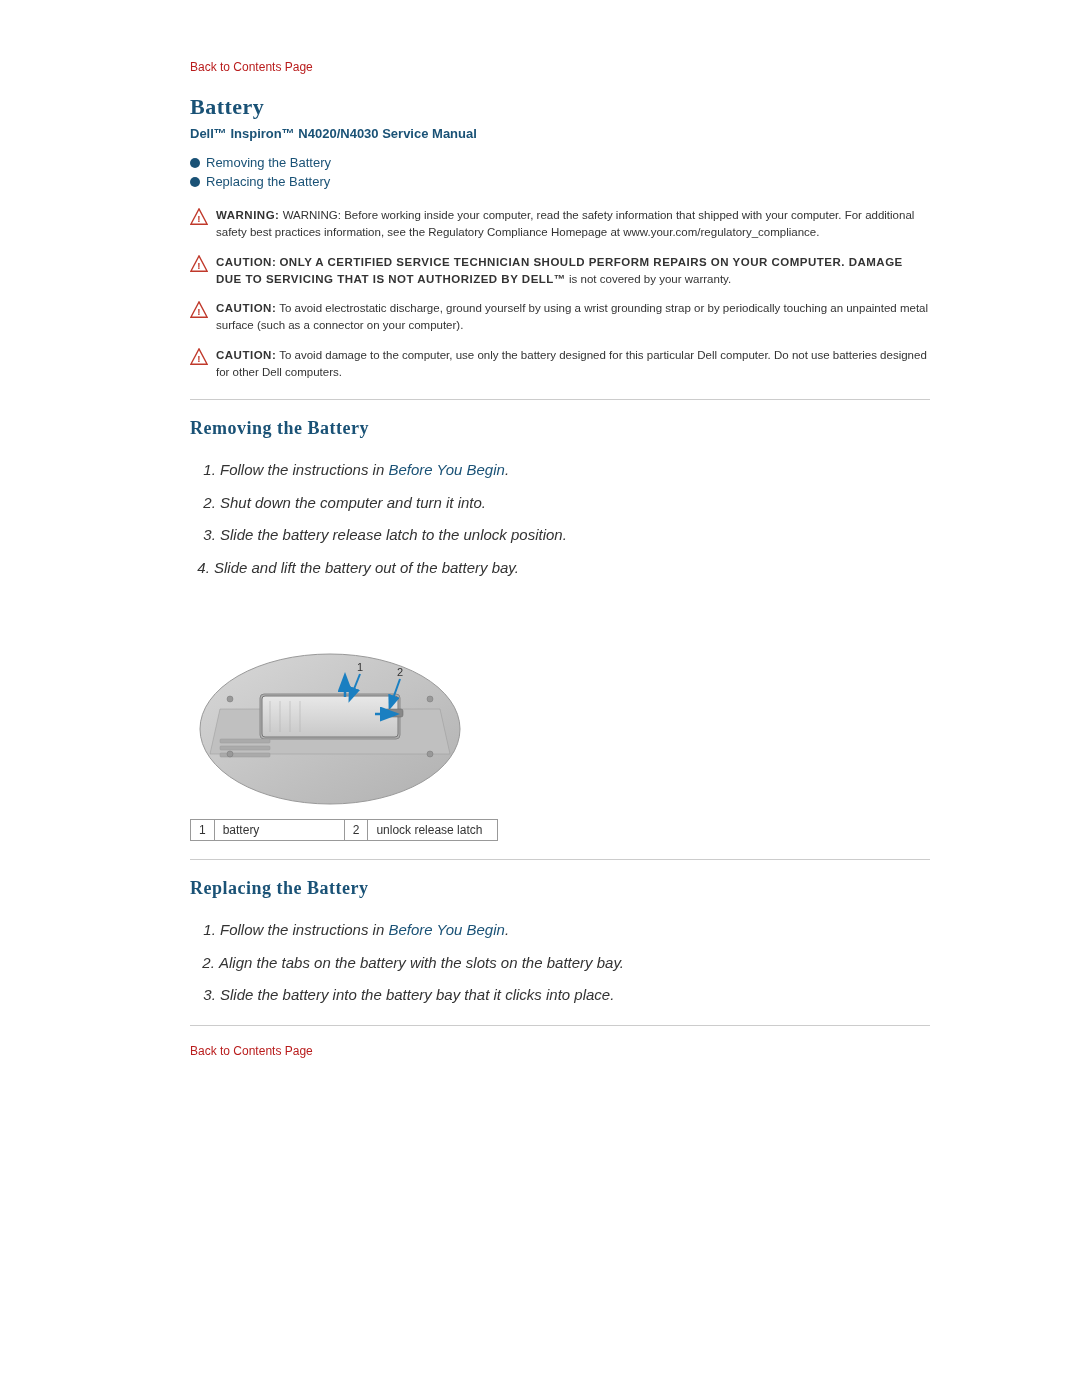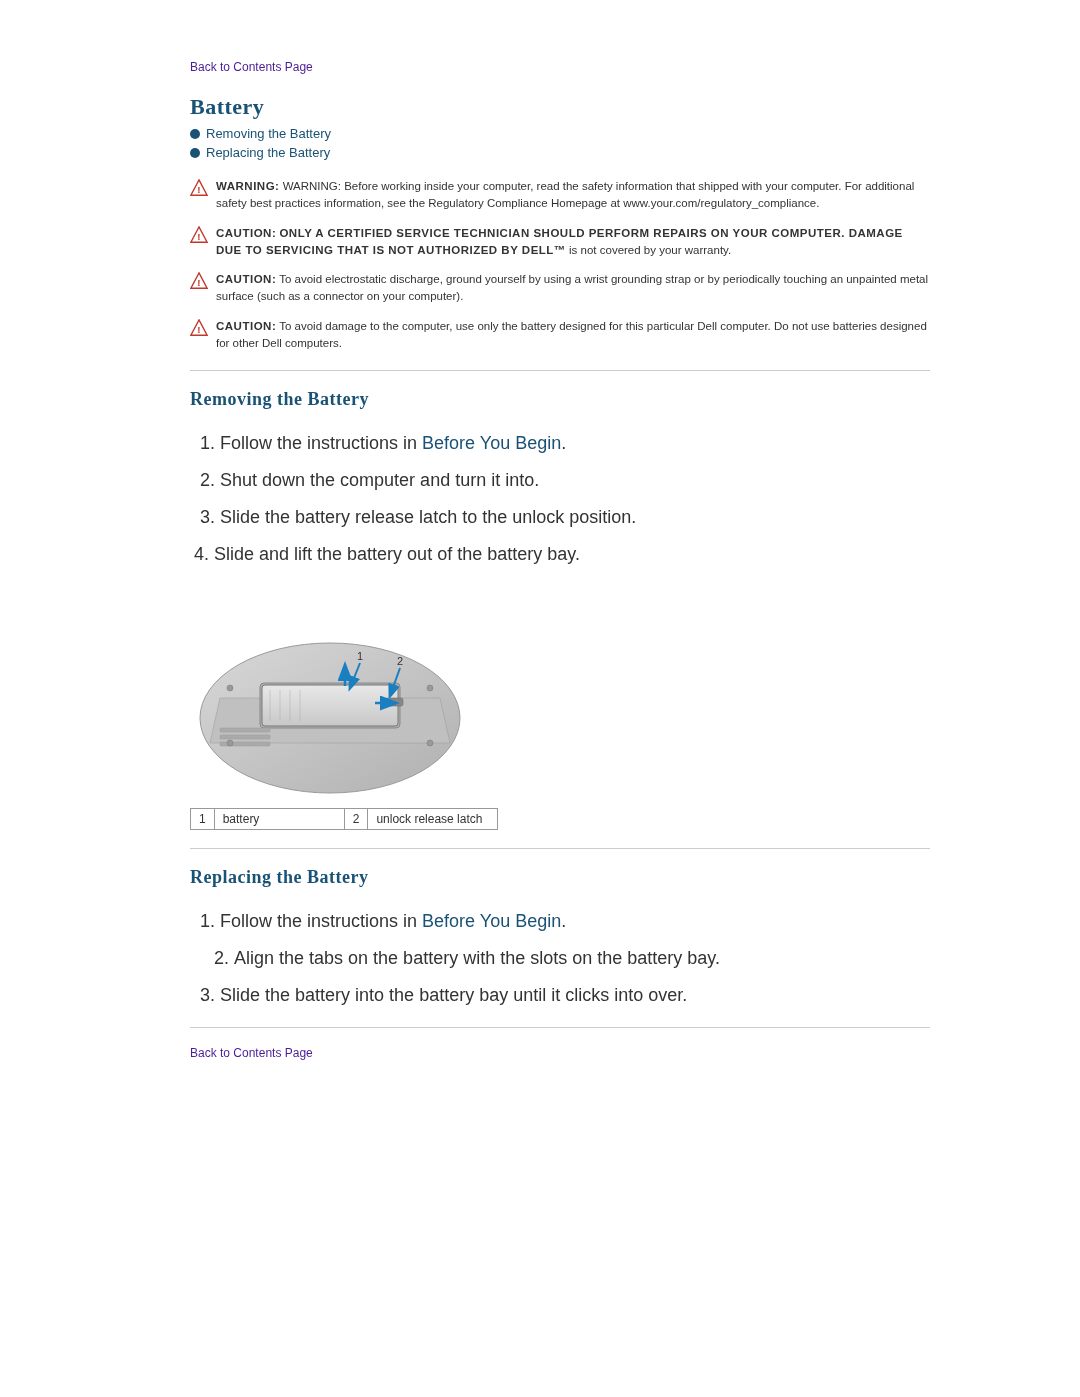--- a/index.html
+++ b/index.html
@@ -15,21 +15,21 @@
       max-width: 860px;
       margin: 0 auto;
       padding: 60px 40px 60px 80px;
     }
     a {
       color: #1a5276;
       text-decoration: none;
     }
     .back-link {
       font-size: 12px;
-      color: #4c1d95;
+      color: #b91c1c;
       display: block;
       margin-bottom: 20px;
     }
     .page-title {
       font-size: 22px;
       font-weight: bold;
       color: #1a5276;
       font-family: Georgia, serif;
       margin-bottom: 6px;
       letter-spacing: 0.5px;
@@ -91,22 +91,23 @@
       font-family: Georgia, serif;
       margin-bottom: 20px;
       letter-spacing: 0.5px;
     }
     .steps-list {
       list-style: none;
       margin-bottom: 18px;
     }
     .steps-list li {
       margin-bottom: 10px;
-      font-size: 18px;
+      font-size: 15px;
       line-height: 1.5;
+      font-style: italic;
     }
     .steps-list li::before {
       display: inline;
     }
     .battery-image-container {
       margin: 20px 0 10px 0;
       display: flex;
       flex-direction: column;
       align-items: flex-start;
     }
@@ -138,20 +139,21 @@
     }
   </style>
 </head>
 <body>
 
 <div class="page-wrapper">
 
   <a class="back-link" href="#">Back to Contents Page</a>
 
   <div class="page-title">Battery</div>
+  <div class="manual-title">Dell™ Inspiron™ N4020/N4030 Service Manual</div>
 
   <ul class="toc-list">
     <li>
       <span class="toc-bullet"></span>
       <a href="#removing">Removing the Battery</a>
     </li>
     <li>
       <span class="toc-bullet"></span>
       <a href="#replacing">Replacing the Battery</a>
     </li>
@@ -298,25 +300,25 @@
 
   <hr class="section-divider">
 
   <div id="replacing">
     <div class="section-title">Replacing the Battery</div>
 
     <ol class="steps-list" style="padding-left: 20px; list-style-type: decimal; list-style-position: outside;">
       <li style="margin-left: 10px;">
         Follow the instructions in <a href="#">Before You Begin</a>.
       </li>
-      <li style="margin-left: 24px;">
+      <li style="margin-left: 9px;">
         <span>Align the tabs on the battery with the slots on the battery bay.</span>
       </li>
       <li style="margin-left: 10px;">
-        <span>Slide the battery into the battery bay until it clicks into over.</span>
+        <span>Slide the battery into the battery bay that it clicks into place.</span>
       </li>
     </ol>
   </div>
 
   <hr class="section-divider">
 
   <a class="back-link" href="#">Back to Contents Page</a>
 
 </div>
 

